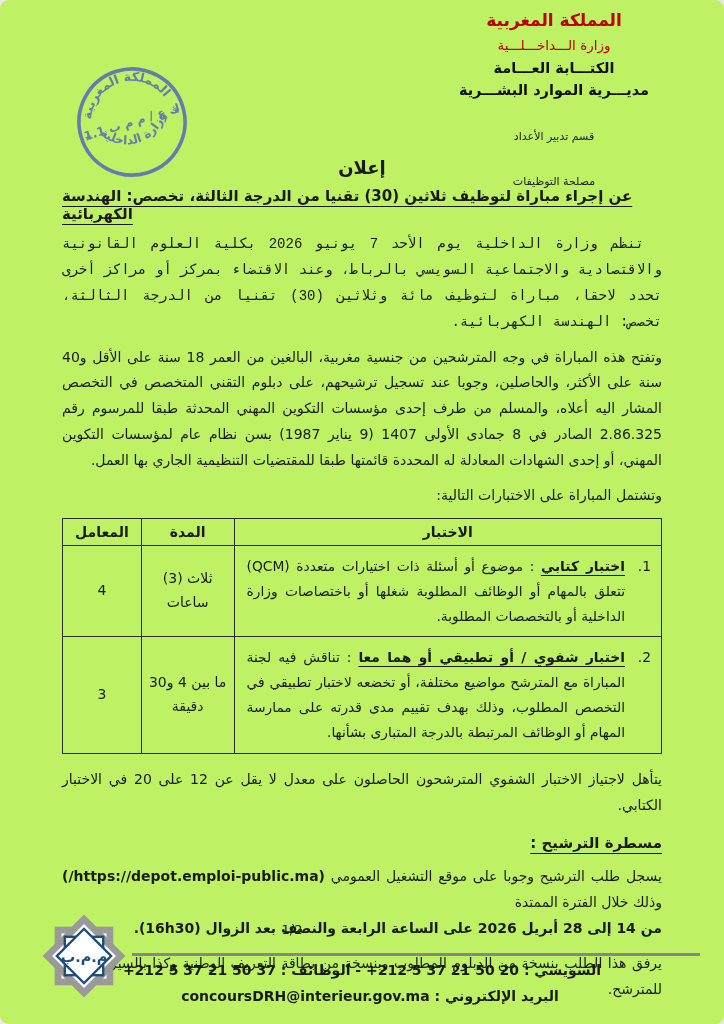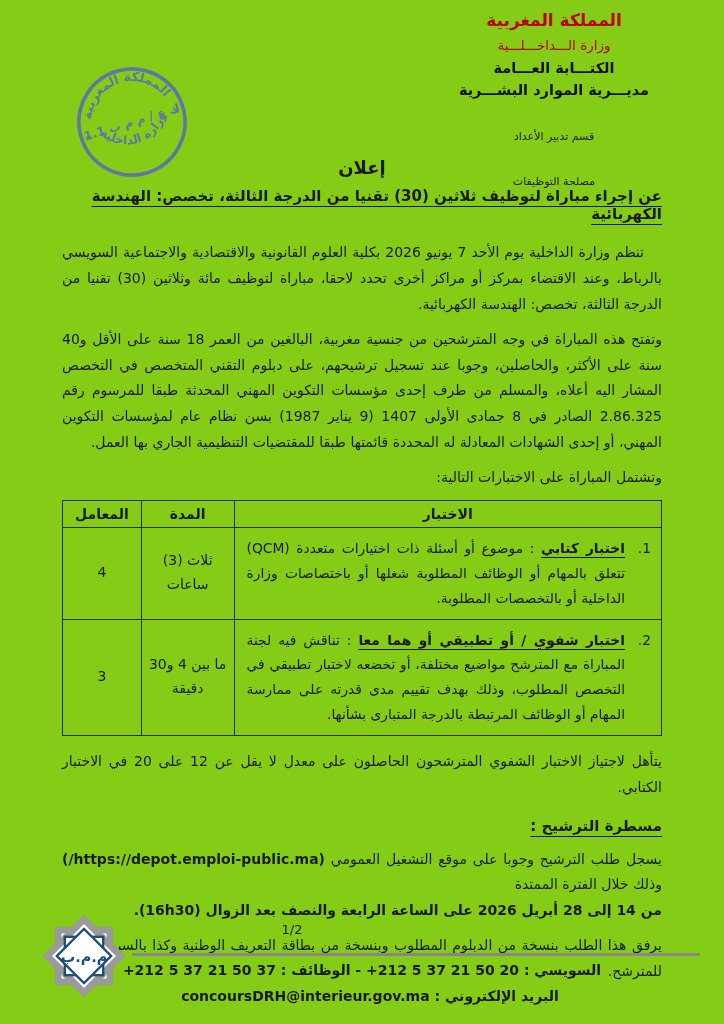--- a/index.html
+++ b/index.html
@@ -1,37 +1,37 @@
 <!DOCTYPE html>
 <html lang="ar"><head>
 <meta charset="utf-8">
 <style>
   * { margin:0; padding:0; box-sizing:border-box; }
   html,body { background:#e8e8e8; }
   .page {
     position:relative; width:724px; height:1024px; margin:0 auto;
-    background:#84cc16; overflow:hidden;
-    font-family:"DejaVu Sans", sans-serif; color:#1a1a1a;
+    background:#bef264; overflow:hidden;
+    font-family:"DejaVu Sans", sans-serif; color:#1a1a1a;border-radius:9px;
   }
   
   .letterhead { position:absolute; top:10px; right:40px; width:260px; text-align:center; }
   .lh-kingdom   { color:#bf0000; font-weight:bold; font-size:17px; margin-bottom:7px; }
   .lh-ministry  { color:#bf0000; font-size:13.5px; margin-bottom:7px; }
   .lh-secretariat, .lh-directorate { color:#111; font-weight:bold; font-size:14.5px; margin-bottom:6px; }
   .lh-division, .lh-service { color:#222; font-size:11px; margin-bottom:3px;margin-top:32px; }
   
   .stamp { position:absolute; top:56px; left:66px; width:132px; height:132px;
            transform:rotate(-17deg); opacity:.88; }
   
   .content { position:absolute; top:157px; right:62px; width:600px; direction:rtl; }
   .title { text-align:center; font-weight:bold; font-size:18px; margin-bottom:9px; }
-  .subtitle { text-align:right; font-weight:bold; font-size:15px;
-              text-decoration:underline; text-underline-offset:5px; margin-bottom:17px; }
+  .subtitle { text-align:left; font-weight:bold; font-size:15px;
+              text-decoration:underline; text-underline-offset:5px; margin-bottom:9px; }
   .para { font-size:14px; line-height:1.85; text-align:justify; margin-bottom:9px; }
-  .para.indent { text-indent:18px; }
+  .para.indent { text-indent:18px;font-family:Liberation Mono, monospace; }
   .bold { font-weight:bold; }
   .u { text-decoration:underline; text-underline-offset:4px; }
   
   table.exams { width:100%; border-collapse:collapse; margin:6px 0 13px 0; }
   table.exams th, table.exams td { border:1.5px solid #2b2b2b; vertical-align:middle; }
   table.exams th { font-size:14px; font-weight:bold; padding:5px 12px; text-align:center; }
   td.exam-cell { padding:8px 10px 8px 12px; font-size:13.8px; line-height:1.8; text-align:justify; }
   .exam-body { position:relative; padding-right:26px; display:block; }
   .exam-num { position:absolute; right:0; top:0; }
   td.center-cell { text-align:center; font-size:14px; line-height:1.7; padding:4px; }

